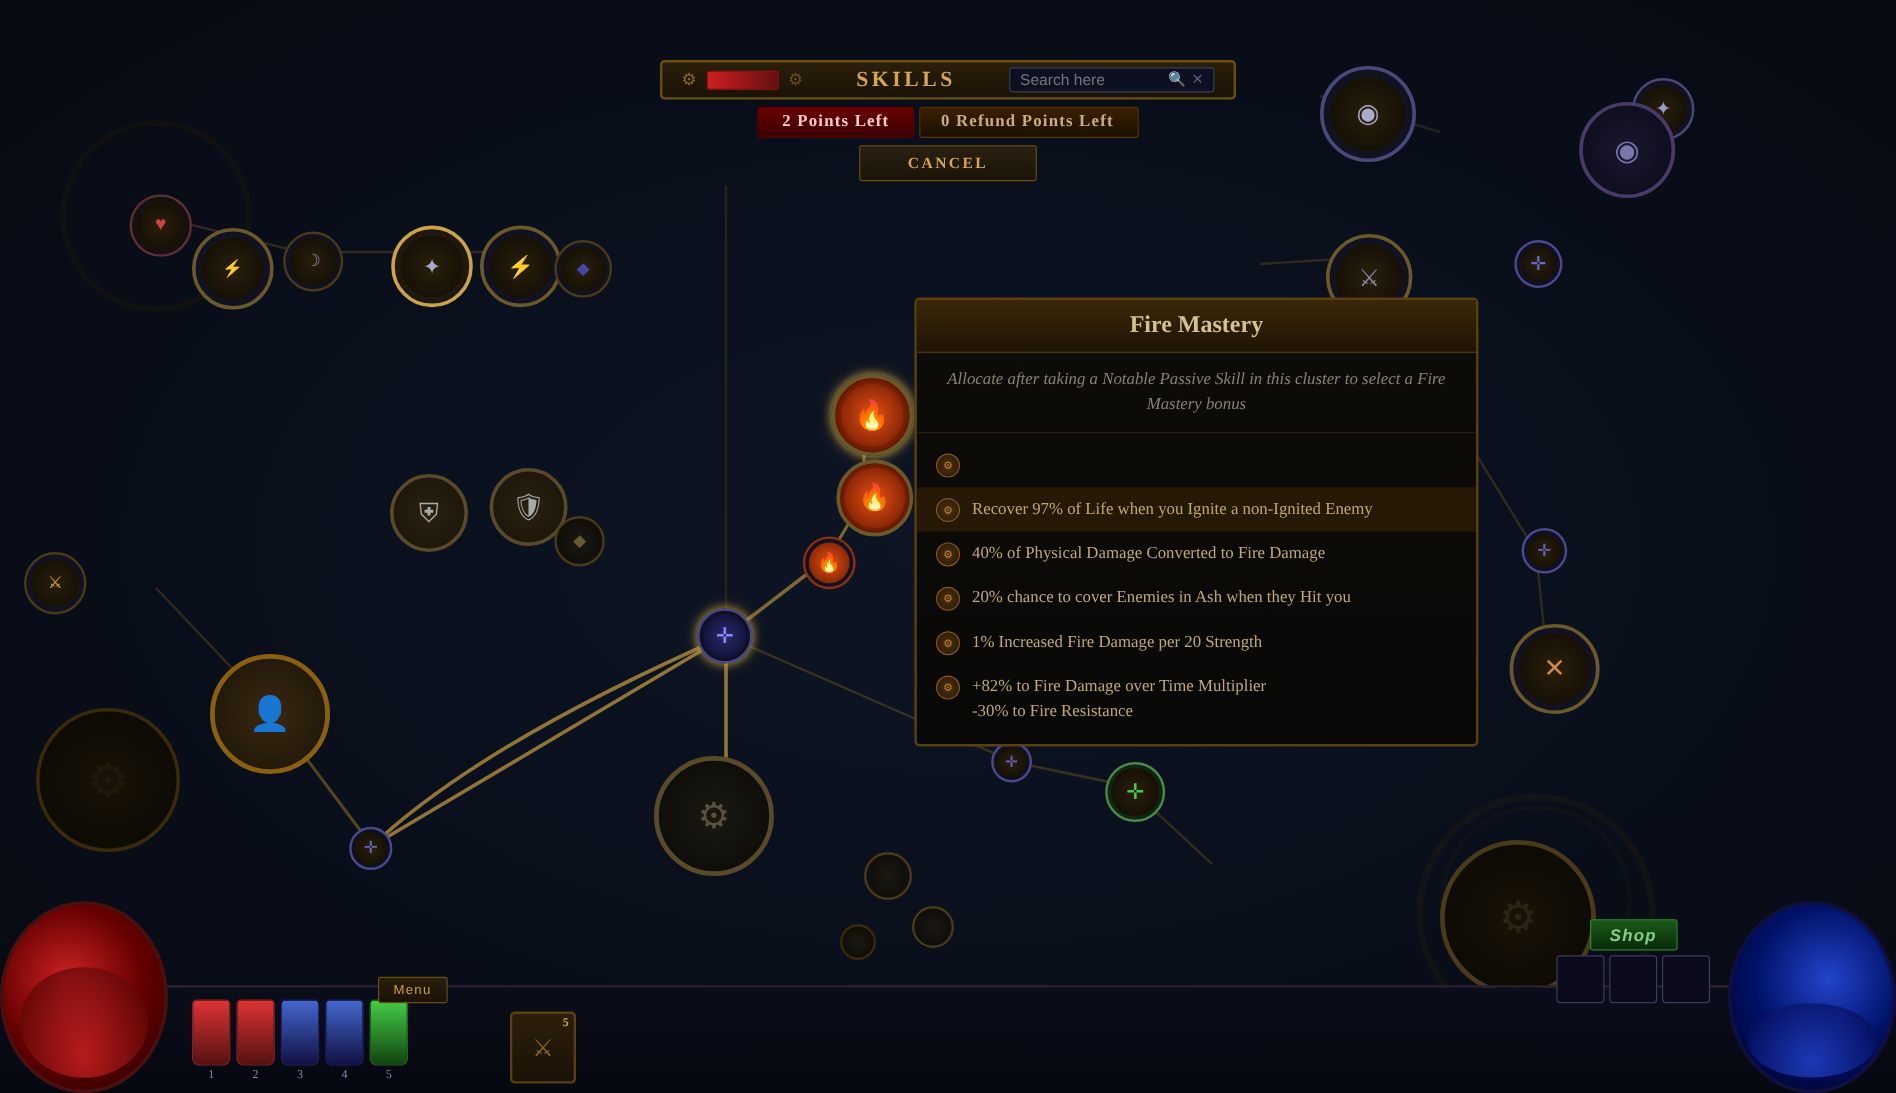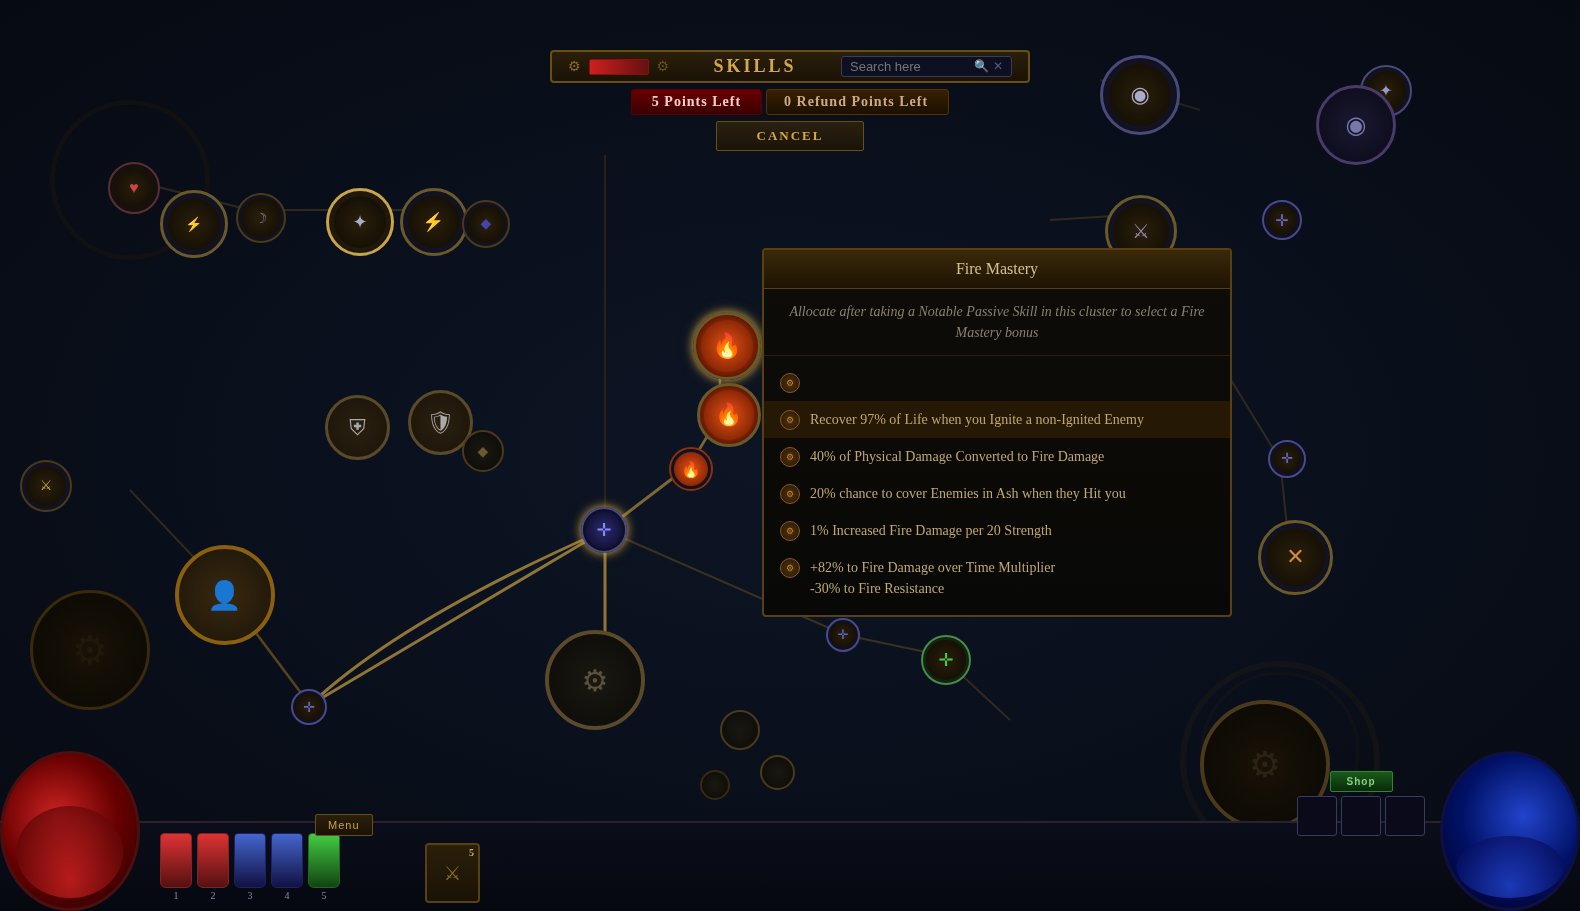--- a/index.html
+++ b/index.html
@@ -151,23 +151,23 @@
     }
 
     .mastery-title-bar {
       background: linear-gradient(180deg, #3a2808 0%, #1e1404 100%);
       border-bottom: 1px solid #5a4010;
       padding: 10px 20px;
       text-align: center;
     }
 
     .mastery-title {
-      font-size: 16px;
+      font-size: 20px;
       color: #d4c090;
-      font-weight: normal;
+      font-weight: bold;
     }
 
     .mastery-subtitle {
       padding: 12px 20px;
       text-align: center;
       font-style: italic;
       color: #8a8070;
       font-size: 14px;
       line-height: 1.5;
       border-bottom: 1px solid #2a2010;
@@ -290,25 +290,26 @@
       letter-spacing: 1px;
       cursor: pointer;
       border-radius: 2px;
     }
 
     .shop-btn {
       background: linear-gradient(180deg, #1a5a1a 0%, #0a2a0a 100%);
       border: 1px solid #2a8a2a;
       color: #88cc88;
       padding: 4px 16px;
-      font-size: 10px;
+      font-size: 14px;
       letter-spacing: 1px;
       cursor: pointer;
       border-radius: 2px;
       font-weight: bold;
+      font-style: italic;
     }
 
     
     .tree-container {
       position: absolute;
       inset: 0;
       z-index: 1;
     }
 
     
@@ -570,21 +571,21 @@
     </div>
     <span class="skills-title">Skills</span>
     <div class="search-bar">
       <input class="search-input" type="text" placeholder="Search here" style="">
       <span style="color:#5a5a7a; font-size:12px;">🔍</span>
       <span style="color:#5a5a7a; font-size:12px; cursor:pointer;">✕</span>
     </div>
   </div>
 
   <div class="points-bar">
-    <div class="points-badge">5 Points Left</div>
+    <div class="points-badge">2 Points Left</div>
     <div class="points-badge refund">0 Refund Points Left</div>
   </div>
 
   <div class="action-buttons">
     <button class="action-btn btn-cancel">Cancel</button>
   </div>
 </div>
 
 <div class="mastery-tooltip">
   <div class="mastery-title-bar">

